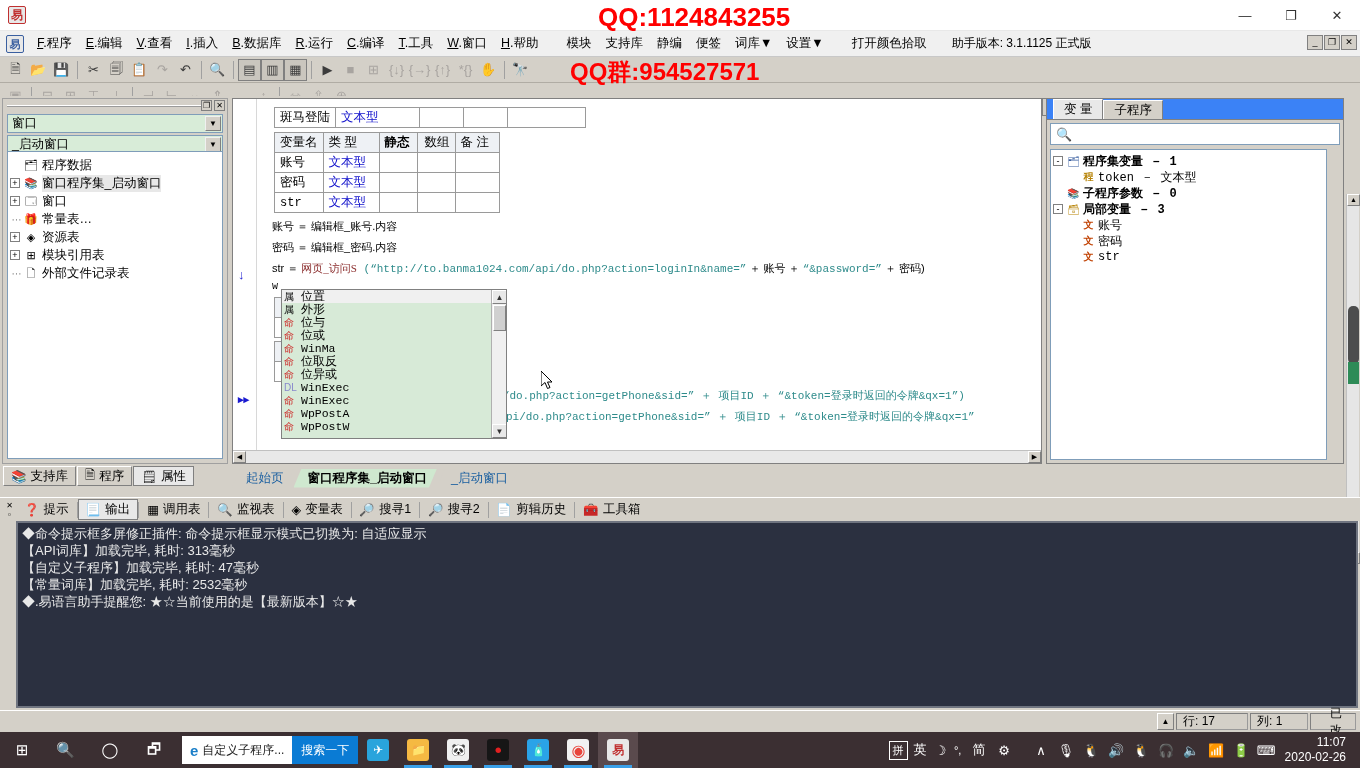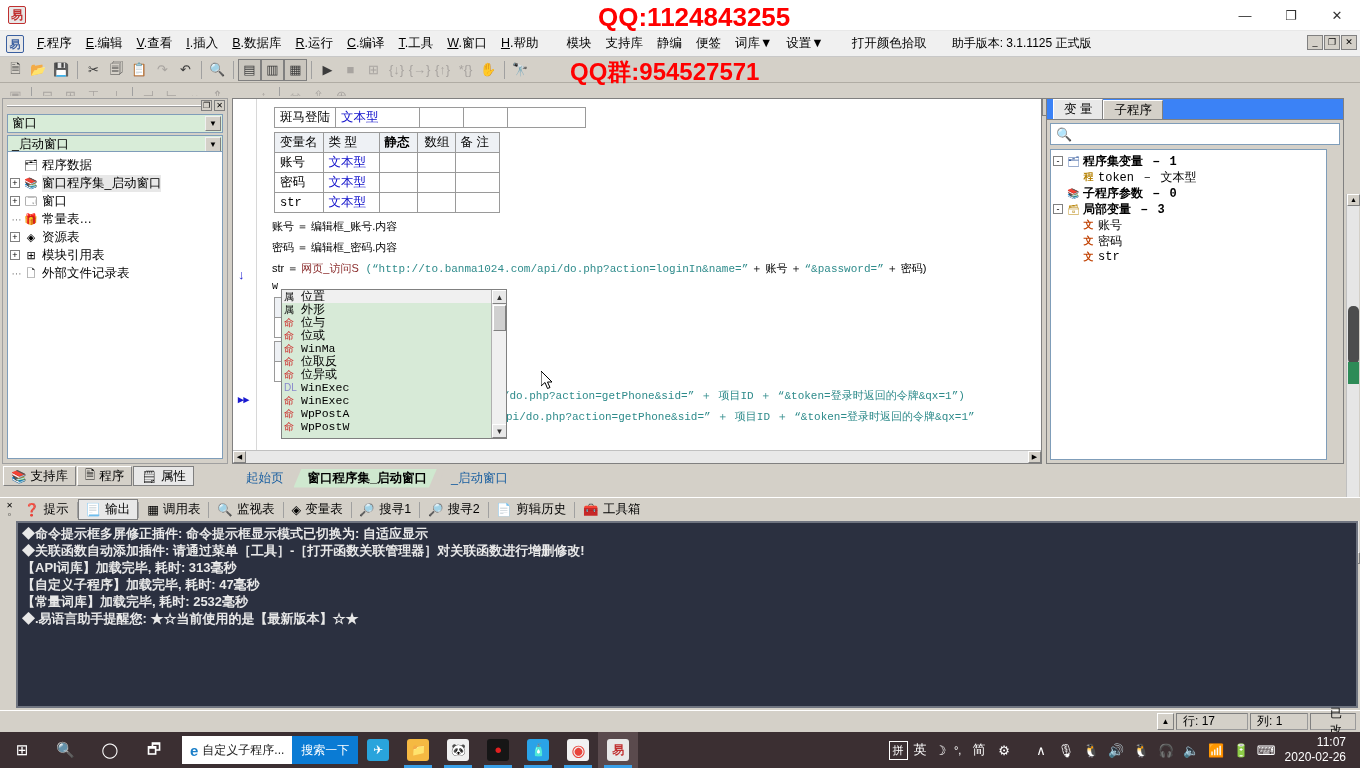--- a/index.html
+++ b/index.html
@@ -91,21 +91,21 @@
   
   .vtable{border-collapse:collapse;font-size:12.5px;margin-left:16px;}
   .vtable td{border:1px solid #9a9a9a;height:20px;padding:0 5px;white-space:nowrap;}
   .vt-head td{background:#eef1f5;color:#000;font-weight:normal;}
   .vt-type{color:#1111cc;}
   .vt-name{color:#000;}
   .vt-mono{font-family:"Liberation Mono", monospace;font-size:12px;}
   .codeline{margin-left:14px;font-size:11px;color:#000;white-space:nowrap;height:21px;
     line-height:21px;font-family:"Liberation Mono", monospace;}
   .cn-zh{font-family:"Liberation Sans",sans-serif;}
-  .kw-fn{color:#8a2b2b;font-family:Liberation Sans, sans-serif;margin-top:44px;}
+  .kw-fn{color:#8a2b2b;font-family:Liberation Serif, serif;margin-top:44px;}
   .kw-str{color:#2e8b8b;}
   .kw-var{color:#000;font-family:"Liberation Sans",sans-serif;}
   
   #ac-popup{position:absolute;left:48px;top:190px;width:226px;height:150px;
     background:#d7ead7;border:1px solid #808080;overflow:hidden;z-index:30;}
   #ac-list{position:absolute;left:0;top:0;right:15px;bottom:0;overflow:hidden;}
   .ac-item{height:13px;display:flex;align-items:center;font-size:11.5px;
     font-family:"Liberation Mono", monospace;white-space:nowrap;padding-left:2px;}
   .ac-item.first{background:#f0f0f0;}
   .ac-ico{width:17px;color:#cc2222;font-size:10px;font-family:"Liberation Sans",sans-serif;
@@ -164,21 +164,21 @@
   #bottom-tabs{position:absolute;left:0;top:497px;right:0;height:24px;
     background:#d4d0c8;border-top:1px solid #fff;display:flex;align-items:center;}
   #bt-close{width:13px;margin-left:3px;display:flex;flex-direction:column;
     align-items:center;font-size:8px;color:#000;line-height:9px;}
   .btab{height:21px;padding:0 7px;display:flex;align-items:center;gap:4px;
     font-size:12.5px;color:#000;border:1px solid transparent;}
   .btab.active{background:#e8e8e8;border:1px solid #808080;}
   .bsep{width:1px;height:16px;background:#a0a0a0;}
   
   #console{position:absolute;left:16px;top:521px;right:2px;height:187px;
-    background:#2b3040;border:2px solid #6f7480;overflow:hidden;padding:2px 4px;font-weight:bold;}
+    background:#2b3040;border:2px solid #6f7480;overflow:hidden;padding:2px 4px;}
   .cline{color:#e8e8e8;font-size:13px;line-height:17px;white-space:nowrap;
     font-family:"Liberation Sans",sans-serif;}
   .cnum{color:#c8c8c8;font-family:"Liberation Mono",monospace;font-size:12px;}
   .csel{background:#1464c8;color:#fff;font-family:"Liberation Mono",monospace;font-size:12px;}
   #console-left{position:absolute;left:0;top:521px;width:16px;height:187px;
     background:#d4d0c8;}
   
   #statusbar{position:absolute;left:0;right:0;top:710px;height:22px;background:#d4d0c8;
     border-top:1px solid #fff;display:flex;align-items:center;justify-content:flex-end;
     padding-right:4px;gap:0;}
@@ -644,21 +644,20 @@
   <div class="btab">
       <span>🧰</span>
       <span>工具箱</span>
     </div>
 </div>
 
 <div id="console-left"></div>
 
 <div id="console">
   <div class="cline">◆命令提示框多屏修正插件: 命令提示框显示模式已切换为: 自适应显示</div>
-  <div class="cline">◆关联函数自动添加插件: 请通过菜单［工具］-［打开函数关联管理器］对关联函数进行增删修改!</div>
   <div class="cline">【API词库】加载完毕, 耗时: 313毫秒</div>
   <div class="cline">【自定义子程序】加载完毕, 耗时: 47毫秒</div>
   <div class="cline">【常量词库】加载完毕, 耗时: 2532毫秒</div>
   <div class="cline"></div>
   <div class="cline">◆.易语言助手提醒您: ★☆当前使用的是【最新版本】☆★</div>
 </div>
 
 <div id="statusbar">
   <div id="sb-up">▲</div>
   <div class="sb-cell" style="width:72px;">行: 17</div>

